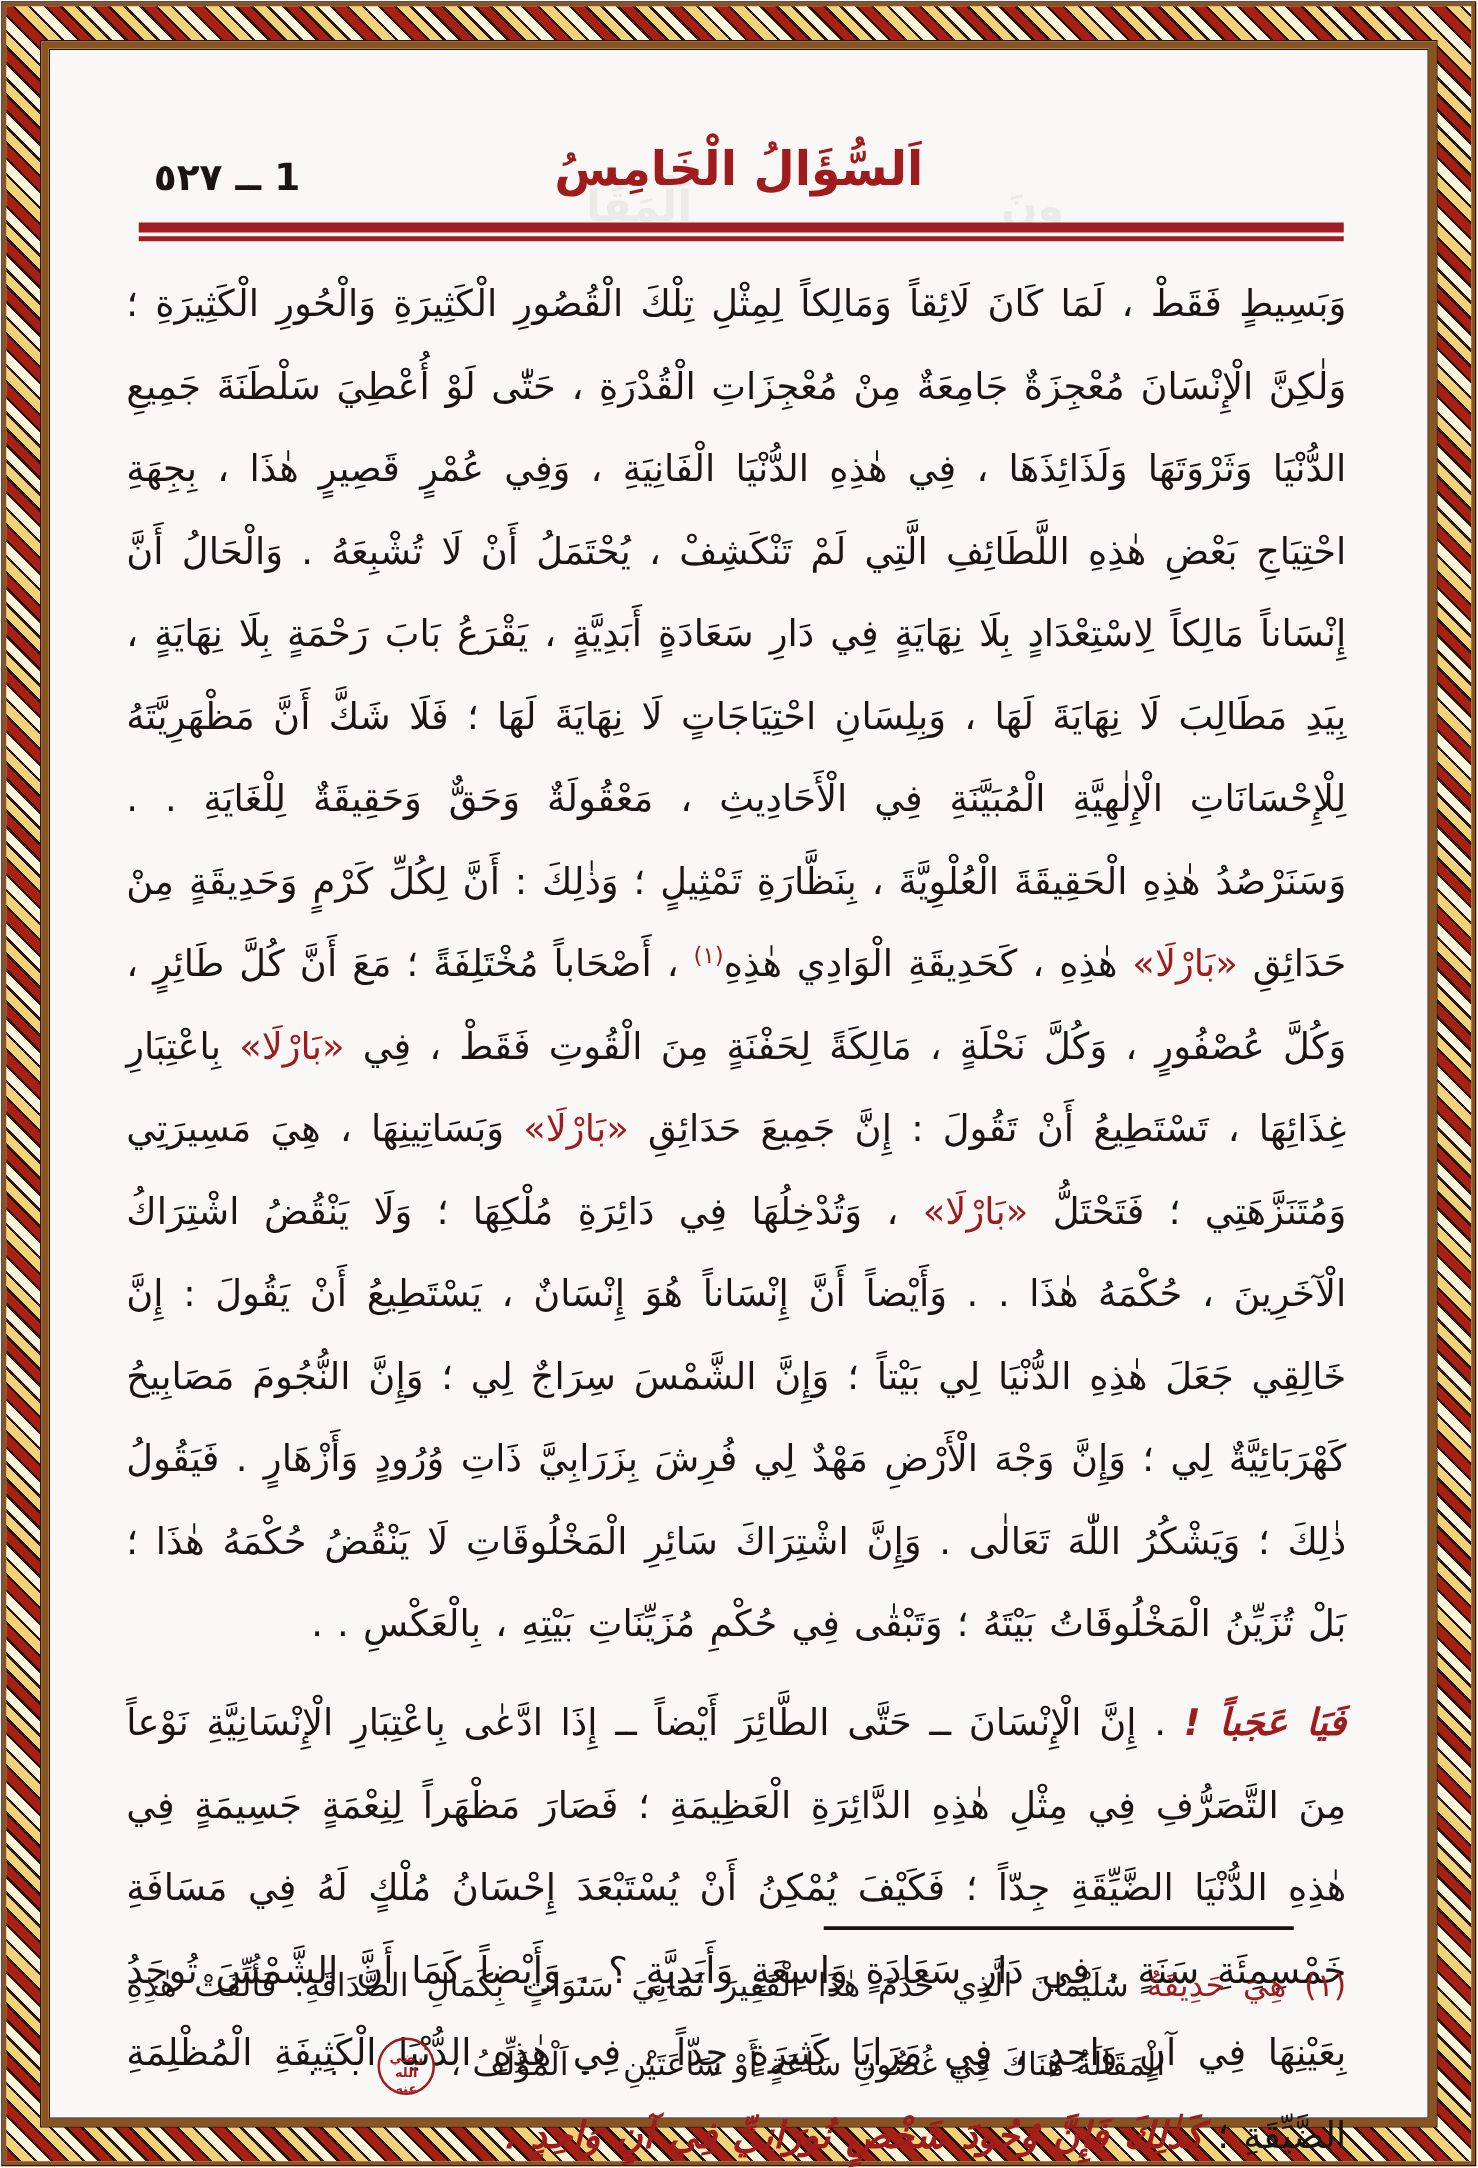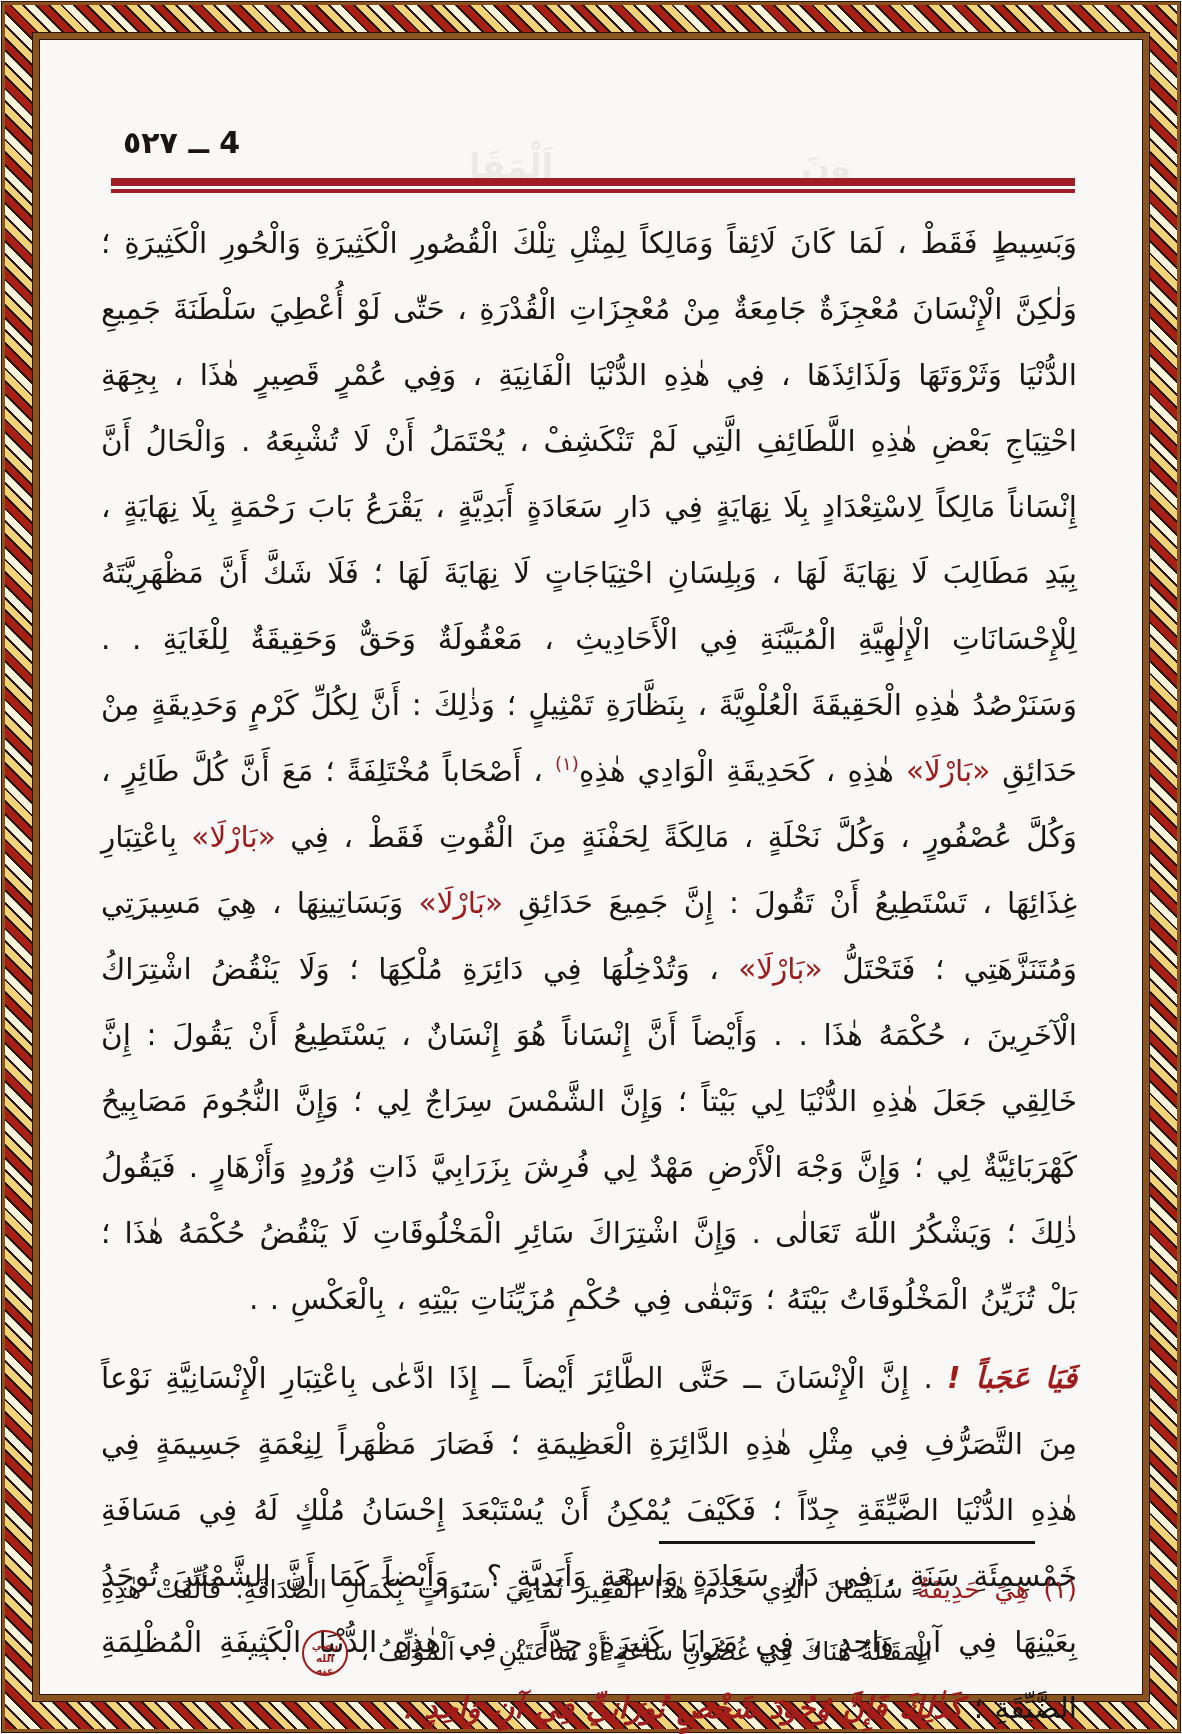--- a/index.html
+++ b/index.html
@@ -111,21 +111,22 @@
 </head>
 <body>
 
 <div class="page">
   <div class="ornate-border"></div>
   <div class="content-area">
 
     <span class="ghost-fragment ghost-a">اَلْمَقَا</span>
     <span class="ghost-fragment ghost-b">ونَ</span>
 
-    <div class="page-number">4 ــ ٥٢٧</div>
+    <div class="page-number">1 ــ ٥٢٧</div>
+    <h1 class="page-title">اَلسُّؤَالُ الْخَامِسُ</h1>
     <div class="title-rule"></div>
 
     <main class="body-text">
       <p><span class="seg-black">وَبَسِيطٍ فَقَطْ ، لَمَا كَانَ لَائِقاً وَمَالِكاً لِمِثْلِ تِلْكَ الْقُصُورِ الْكَثِيرَةِ وَالْحُورِ الْكَثِيرَةِ ؛ وَلٰكِنَّ الْإِنْسَانَ مُعْجِزَةٌ جَامِعَةٌ مِنْ مُعْجِزَاتِ الْقُدْرَةِ ، حَتّٰى لَوْ أُعْطِيَ سَلْطَنَةَ جَمِيعِ الدُّنْيَا وَثَرْوَتَهَا وَلَذَائِذَهَا ، فِي هٰذِهِ الدُّنْيَا الْفَانِيَةِ ، وَفِي عُمْرٍ قَصِيرٍ هٰذَا ، بِجِهَةِ احْتِيَاجِ بَعْضِ هٰذِهِ اللَّطَائِفِ الَّتِي لَمْ تَنْكَشِفْ ، يُحْتَمَلُ أَنْ لَا تُشْبِعَهُ . وَالْحَالُ أَنَّ إِنْسَاناً مَالِكاً لِاسْتِعْدَادٍ بِلَا نِهَايَةٍ فِي دَارِ سَعَادَةٍ أَبَدِيَّةٍ ، يَقْرَعُ بَابَ رَحْمَةٍ بِلَا نِهَايَةٍ ، بِيَدِ مَطَالِبَ لَا نِهَايَةَ لَهَا ، وَبِلِسَانِ احْتِيَاجَاتٍ لَا نِهَايَةَ لَهَا ؛ فَلَا شَكَّ أَنَّ مَظْهَرِيَّتَهُ لِلْإِحْسَانَاتِ الْإِلٰهِيَّةِ الْمُبَيَّنَةِ فِي الْأَحَادِيثِ ، مَعْقُولَةٌ وَحَقٌّ وَحَقِيقَةٌ لِلْغَايَةِ . . وَسَنَرْصُدُ هٰذِهِ الْحَقِيقَةَ الْعُلْوِيَّةَ ، بِنَظَّارَةِ تَمْثِيلٍ ؛ وَذٰلِكَ : أَنَّ لِكُلِّ كَرْمٍ وَحَدِيقَةٍ مِنْ حَدَائِقِ </span><span class="seg-red">«بَارْلَا»</span><span class="seg-black"> هٰذِهِ ، كَحَدِيقَةِ الْوَادِي هٰذِهِ</span><span class="seg-sup">(١)</span><span class="seg-black"> ، أَصْحَاباً مُخْتَلِفَةً ؛ مَعَ أَنَّ كُلَّ طَائِرٍ ، وَكُلَّ عُصْفُورٍ ، وَكُلَّ نَحْلَةٍ ، مَالِكَةً لِحَفْنَةٍ مِنَ الْقُوتِ فَقَطْ ، فِي </span><span class="seg-red">«بَارْلَا»</span><span class="seg-black"> بِاعْتِبَارِ غِذَائِهَا ، تَسْتَطِيعُ أَنْ تَقُولَ : إِنَّ جَمِيعَ حَدَائِقِ </span><span class="seg-red">«بَارْلَا»</span><span class="seg-black"> وَبَسَاتِينِهَا ، هِيَ مَسِيرَتِي وَمُتَنَزَّهَتِي ؛ فَتَحْتَلُّ </span><span class="seg-red">«بَارْلَا»</span><span class="seg-black"> ، وَتُدْخِلُهَا فِي دَائِرَةِ مُلْكِهَا ؛ وَلَا يَنْقُضُ اشْتِرَاكُ الْآخَرِينَ ، حُكْمَهُ هٰذَا . . وَأَيْضاً أَنَّ إِنْسَاناً هُوَ إِنْسَانٌ ، يَسْتَطِيعُ أَنْ يَقُولَ : إِنَّ خَالِقِي جَعَلَ هٰذِهِ الدُّنْيَا لِي بَيْتاً ؛ وَإِنَّ الشَّمْسَ سِرَاجٌ لِي ؛ وَإِنَّ النُّجُومَ مَصَابِيحُ كَهْرَبَائِيَّةٌ لِي ؛ وَإِنَّ وَجْهَ الْأَرْضِ مَهْدٌ لِي فُرِشَ بِزَرَابِيَّ ذَاتِ وُرُودٍ وَأَزْهَارٍ . فَيَقُولُ ذٰلِكَ ؛ وَيَشْكُرُ اللّٰهَ تَعَالٰى . وَإِنَّ اشْتِرَاكَ سَائِرِ الْمَخْلُوقَاتِ لَا يَنْقُضُ حُكْمَهُ هٰذَا ؛ بَلْ تُزَيِّنُ الْمَخْلُوقَاتُ بَيْتَهُ ؛ وَتَبْقٰى فِي حُكْمِ مُزَيِّنَاتِ بَيْتِهِ ، بِالْعَكْسِ . .</span></p>
       <p><span class="seg-red-bold">فَيَا عَجَباً !</span><span class="seg-black"> . إِنَّ الْإِنْسَانَ ــ حَتَّى الطَّائِرَ أَيْضاً ــ إِذَا ادَّعٰى بِاعْتِبَارِ الْإِنْسَانِيَّةِ نَوْعاً مِنَ التَّصَرُّفِ فِي مِثْلِ هٰذِهِ الدَّائِرَةِ الْعَظِيمَةِ ؛ فَصَارَ مَظْهَراً لِنِعْمَةٍ جَسِيمَةٍ فِي هٰذِهِ الدُّنْيَا الضَّيِّقَةِ جِدّاً ؛ فَكَيْفَ يُمْكِنُ أَنْ يُسْتَبْعَدَ إِحْسَانُ مُلْكٍ لَهُ فِي مَسَافَةِ خَمْسِمِئَةِ سَنَةٍ ، فِي دَارِ سَعَادَةٍ وَاسِعَةٍ وَأَبَدِيَّةٍ ؟ . وَأَيْضاً كَمَا أَنَّ الشَّمْسَ تُوجَدُ بِعَيْنِهَا فِي آنٍ وَاحِدٍ ، فِي مَرَايَا كَثِيرَةٍ جِدّاً ، فِي هٰذِهِ الدُّنْيَا الْكَثِيفَةِ الْمُظْلِمَةِ الضَّيِّقَةِ ؛ </span><span class="seg-red-bold">كَذٰلِكَ فَإِنَّ وُجُودَ شَخْصٍ نُورَانِيٍّ فِي آنٍ وَاحِدٍ ،</span></p>
     </main>
 
     <footer class="footnote">
       <div class="footnote-rule"></div>
       <p class="footnote-text"><span class="seg-red">(١) هِيَ حَدِيقَةُ </span><span class="seg-black">سُلَيْمَانَ الَّذِي خَدَمَ هٰذَا الْفَقِيرَ ثَمَانِيَ سَنَوَاتٍ بِكَمَالِ الصَّدَاقَةِ. فَأُلِّفَتْ هٰذِهِ الْمَقَالَةُ هُنَاكَ فِي غُضُونِ سَاعَةٍ أَوْ سَاعَتَيْنِ . . اَلْمُؤَلِّفُ ، </span><span class="seal"><span class="seal-inner">رضي الله عنه</span></span><span class="seg-black"> . . .</span></p>

